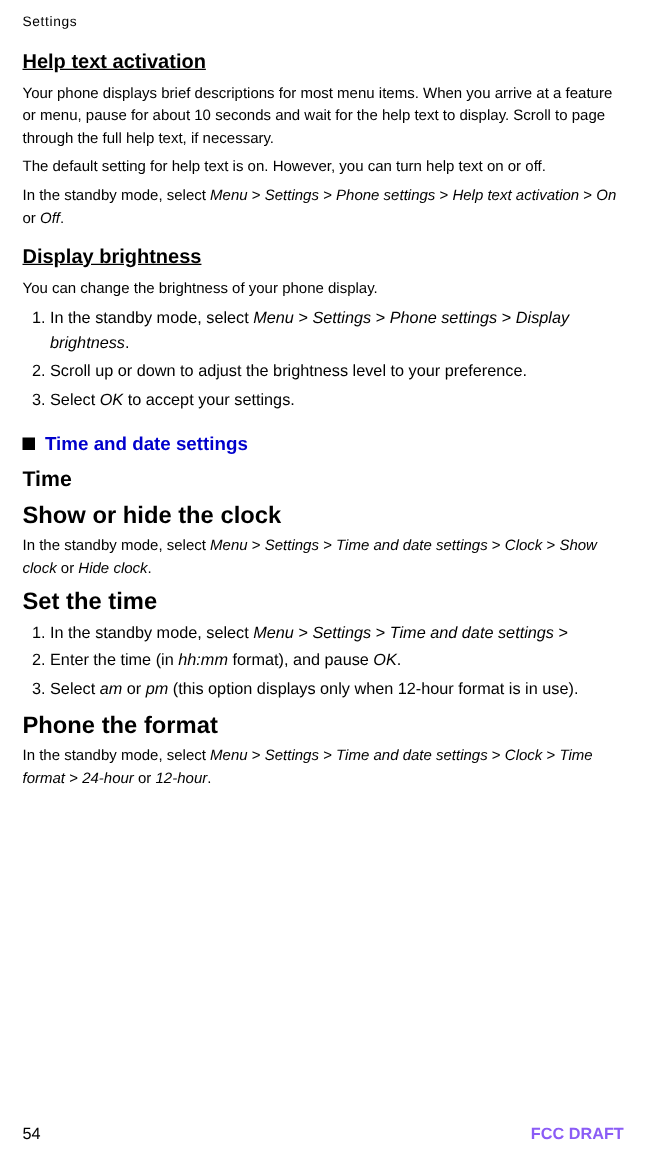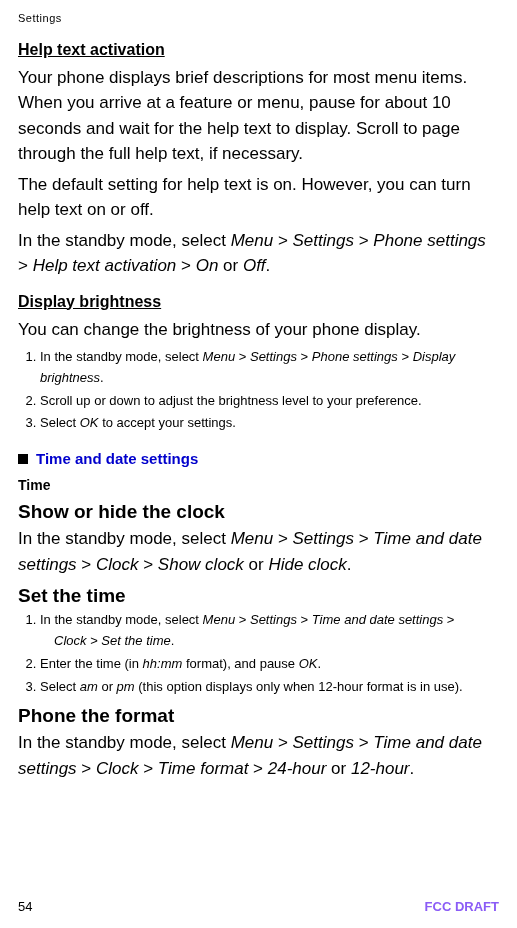--- a/index.html
+++ b/index.html
@@ -20,21 +20,21 @@
       letter-spacing: 0.5px;
     }
     h2.section-title {
       font-size: 16px;
       font-weight: bold;
       text-decoration: underline;
       margin-bottom: 6px;
       margin-top: 14px;
     }
     p {
-      font-size: 17px;
+      font-size: 12px;
       line-height: 1.5;
       margin-bottom: 5px;
     }
     .italic-blue { color: #000000; font-style: italic; }
     ol {
       margin-left: 22px;
       margin-bottom: 6px;
     }
     ol li {
       font-size: 13px;
@@ -54,21 +54,21 @@
       background: #000;
       margin-right: 8px;
       flex-shrink: 0;
     }
     .section-heading h3 {
       font-size: 15px;
       color: #0000cc;
       font-weight: bold;
     }
     h4.subsection {
-      font-size: 14px;
+      font-size: 17px;
       font-weight: bold;
       margin-top: 10px;
       margin-bottom: 4px;
     }
     h5.sub-subsection {
       font-size: 19px;
       font-weight: bold;
       margin-top: 8px;
       margin-bottom: 3px;
     }
@@ -121,21 +121,21 @@
 <h4 class="subsection">Time</h4>
 
 <h5 class="sub-subsection">Show or hide the clock</h5>
 <p>
   <span>In the standby mode, select </span><span class="italic-blue">Menu</span><span> &gt; </span><span class="italic-blue">Settings</span><span> &gt; </span><span class="italic-blue">Time and date settings</span><span> &gt; </span><span class="italic-blue">Clock</span><span> &gt; </span><span class="italic-blue">Show clock</span><span> or </span><span class="italic-blue">Hide clock</span><span>.</span>
 </p>
 
 <h5 class="sub-subsection">Set the time</h5>
 <ol>
   <li>
-    <span>In the standby mode, select </span><span class="italic-blue">Menu</span><span> &gt; </span><span class="italic-blue">Settings</span><span> &gt; </span><span class="italic-blue">Time and date settings</span><span> &gt; </span><div class="indent"><span class="italic-blue">Clock</span><span> &gt; </span><span class="italic-blue">Set the time</span><span>.</span></div>
+    <span>In the standby mode, select </span><span class="italic-blue">Menu</span><span> &gt; </span><span class="italic-blue">Settings</span><span> &gt; </span><span class="italic-blue">Time and date settings</span><span> &gt; </span>
   </li>
   <li>
     <span>Enter the time (in </span><span class="italic-blue">hh:mm</span><span> format), and pause </span><span class="italic-blue">OK</span><span>.</span>
   </li>
   <li>
     <span>Select </span><span class="italic-blue">am</span><span> or </span><span class="italic-blue">pm</span><span> (this option displays only when 12-hour format is in use).</span>
   </li>
 </ol>
 
 <h5 class="sub-subsection">Phone the format</h5>

